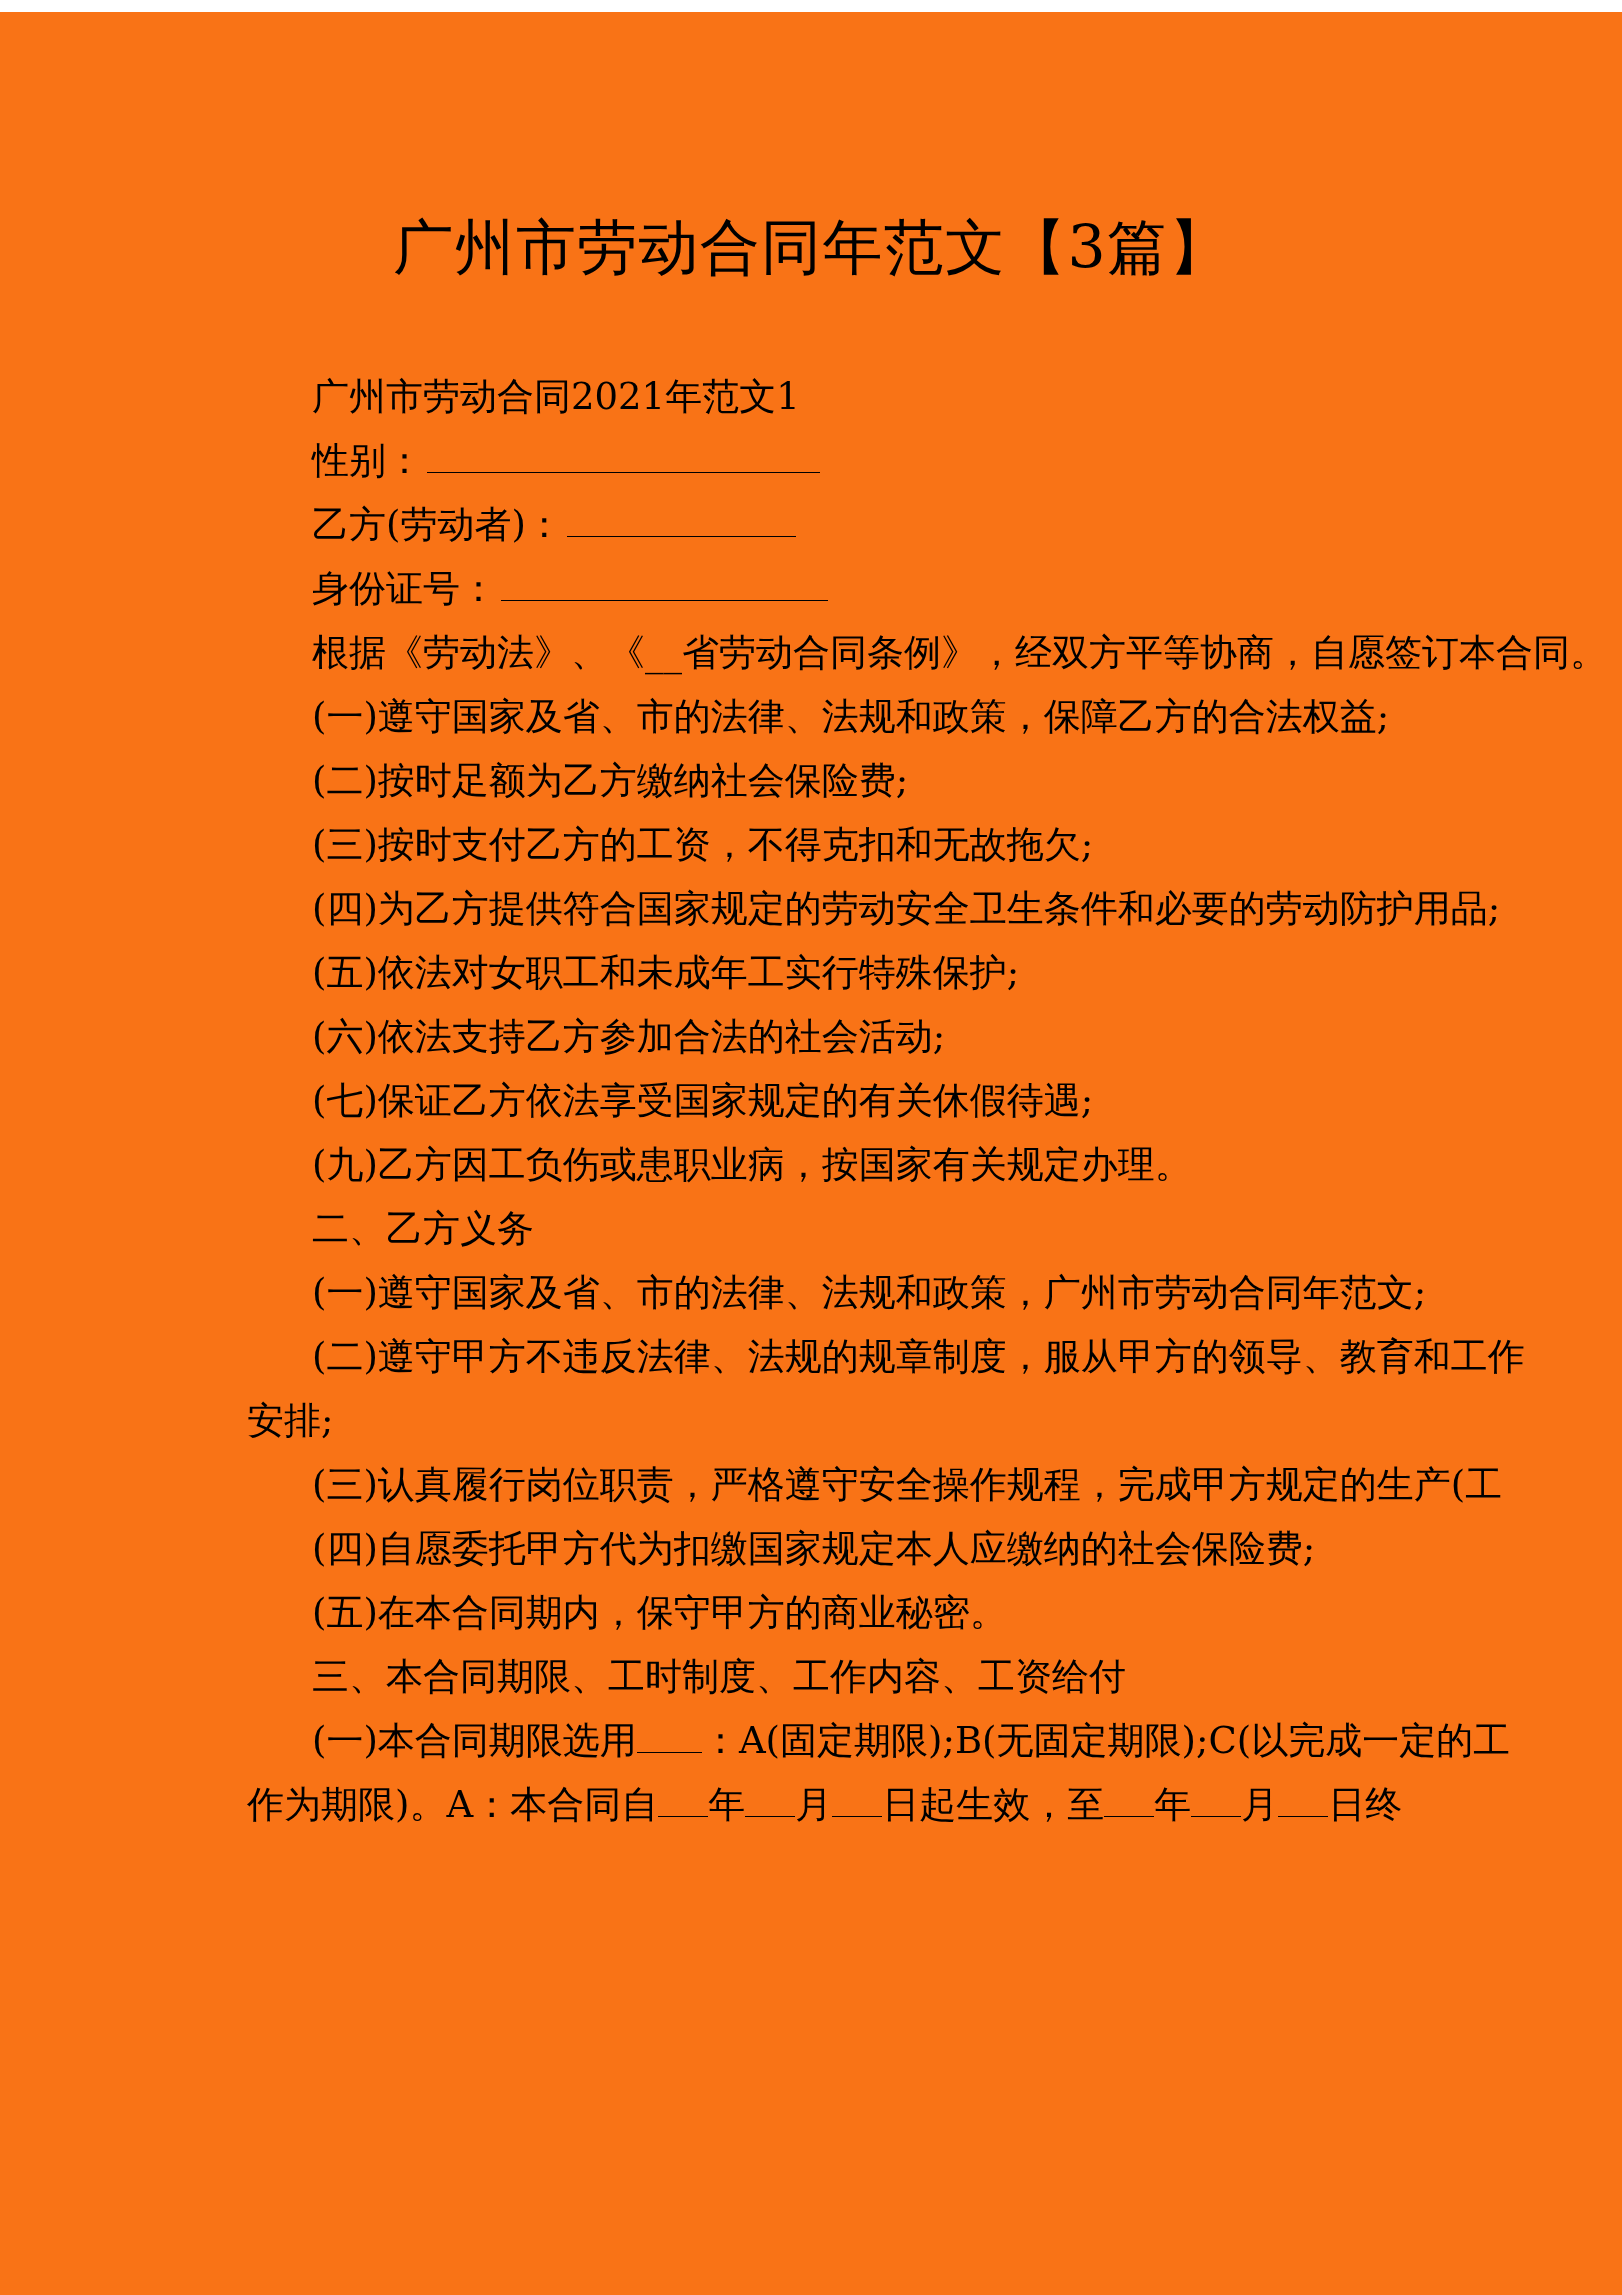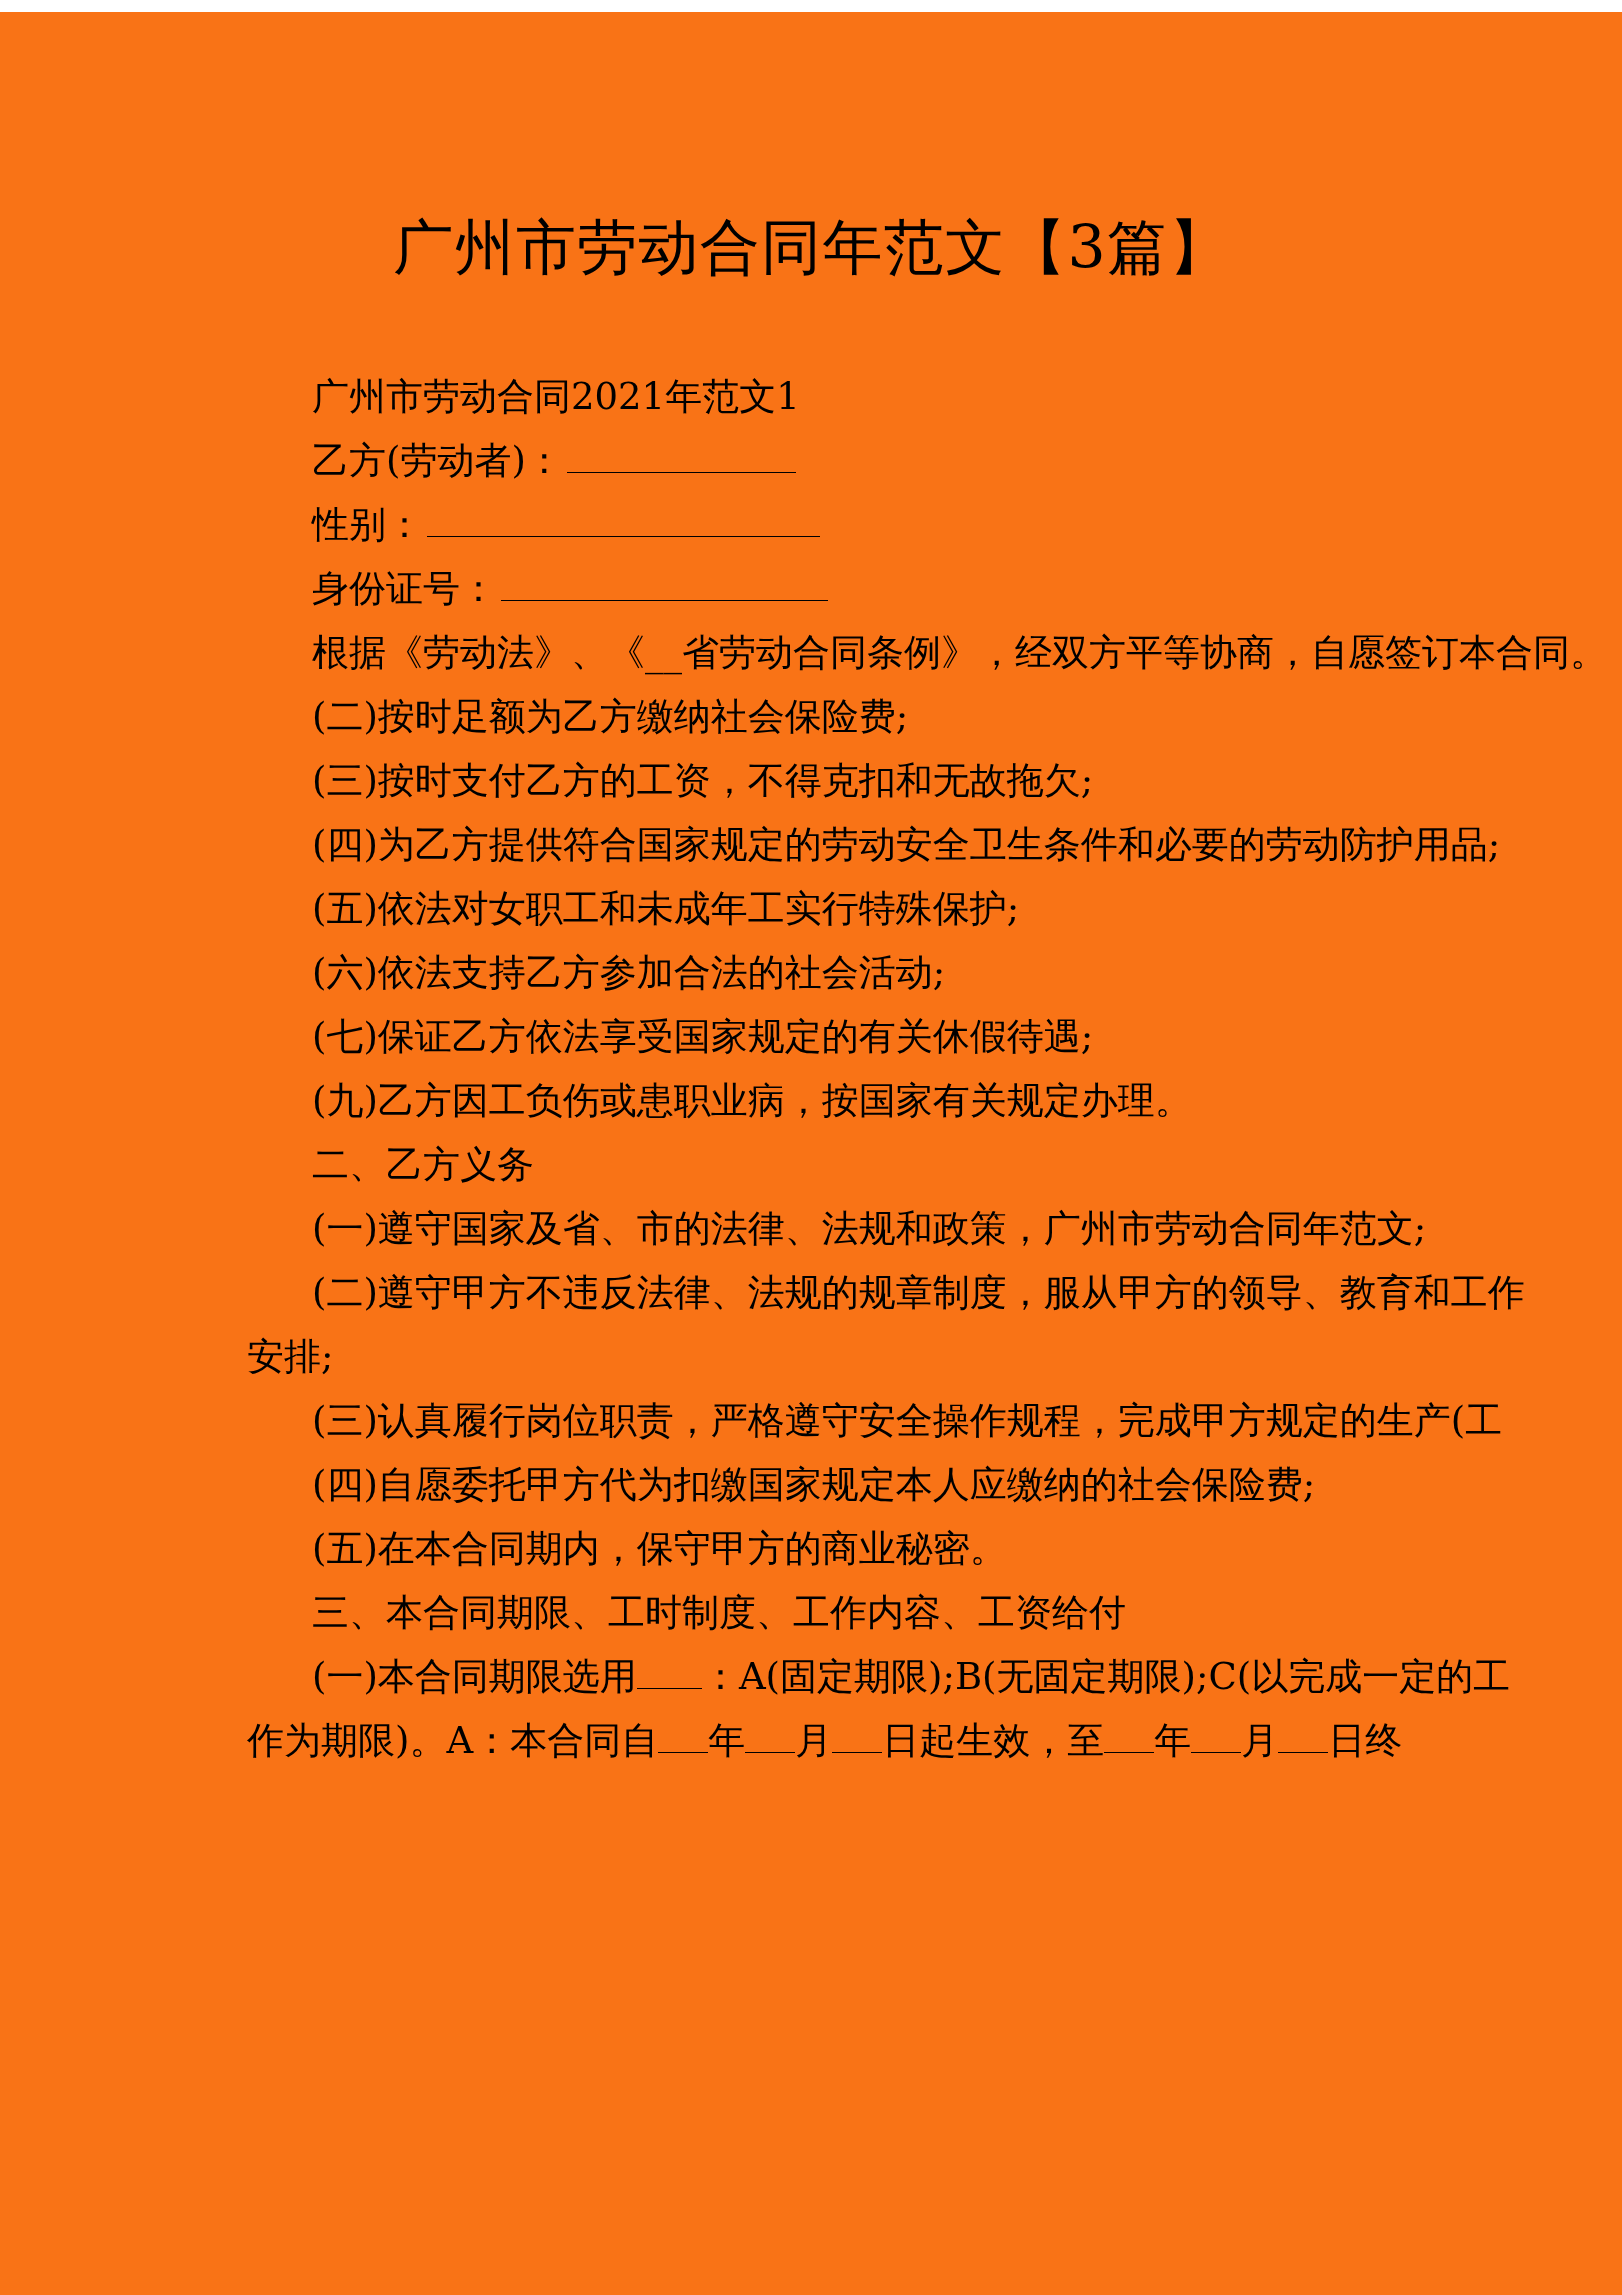--- a/index.html
+++ b/index.html
@@ -17,31 +17,32 @@
 </head>
 <body>
 
 <div class="page">
   <div class="title">广州市劳动合同年范文【3篇】</div>
 
   <div class="body">
     <div class="line indent">广州市劳动合同2021年范文1</div>
 
     <div class="line indent">
-      <span>乙方(劳动者)：</span><span class="blank" style="width:229px"></span>
+      <span>性别：</span><span class="blank" style="width:393px"></span>
     </div>
     <div class="line indent">
-      <span>性别：</span><span class="blank" style="width:393px"></span>
+      <span>乙方(劳动者)：</span><span class="blank" style="width:229px"></span>
     </div>
     <div class="line indent">
       <span>身份证号：</span><span class="blank" style="width:327px"></span>
     </div>
 
     <div class="line indent">根据《劳动法》、《__省劳动合同条例》，经双方平等协商，自愿签订本合同。</div>
 
+    <div class="line indent">(一)遵守国家及省、市的法律、法规和政策，保障乙方的合法权益;</div>
     <div class="line indent">(二)按时足额为乙方缴纳社会保险费;</div>
     <div class="line indent">(三)按时支付乙方的工资，不得克扣和无故拖欠;</div>
     <div class="line indent">(四)为乙方提供符合国家规定的劳动安全卫生条件和必要的劳动防护用品;</div>
     <div class="line indent">(五)依法对女职工和未成年工实行特殊保护;</div>
     <div class="line indent">(六)依法支持乙方参加合法的社会活动;</div>
     <div class="line indent">(七)保证乙方依法享受国家规定的有关休假待遇;</div>
     <div class="line indent">(九)乙方因工负伤或患职业病，按国家有关规定办理。</div>
 
     <div class="line indent">二、乙方义务</div>
     <div class="line indent">(一)遵守国家及省、市的法律、法规和政策，广州市劳动合同年范文;</div>

